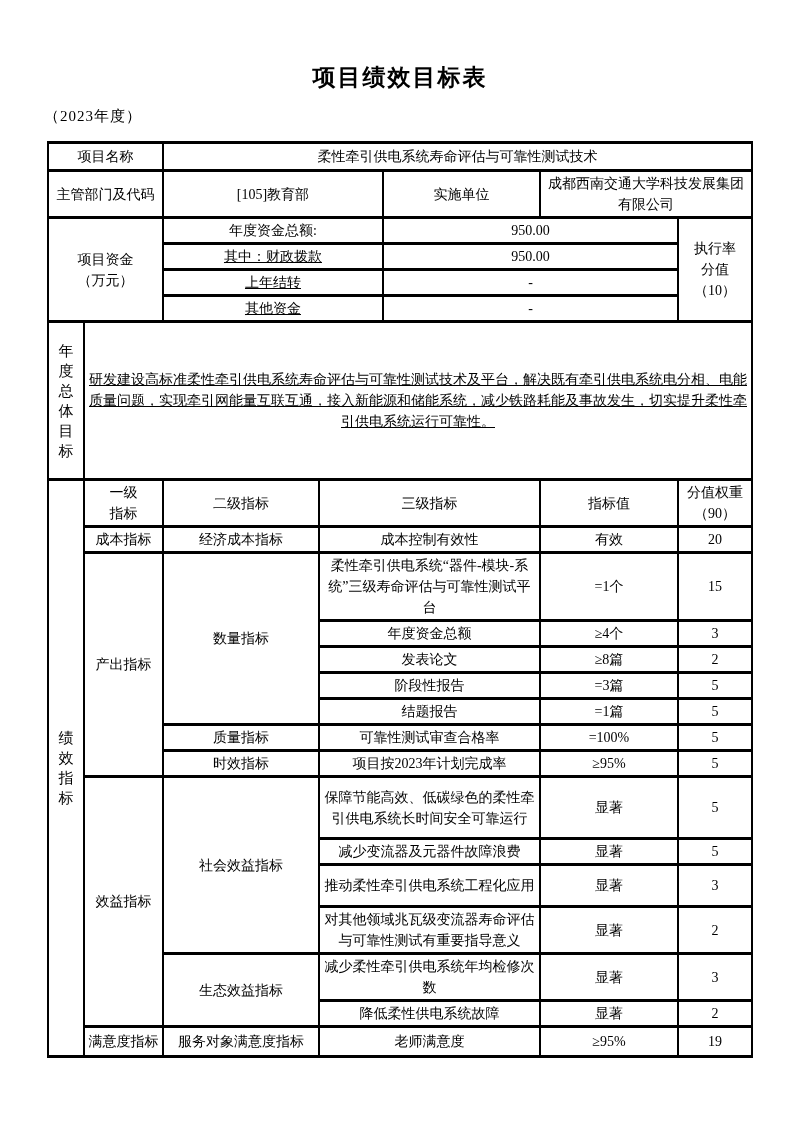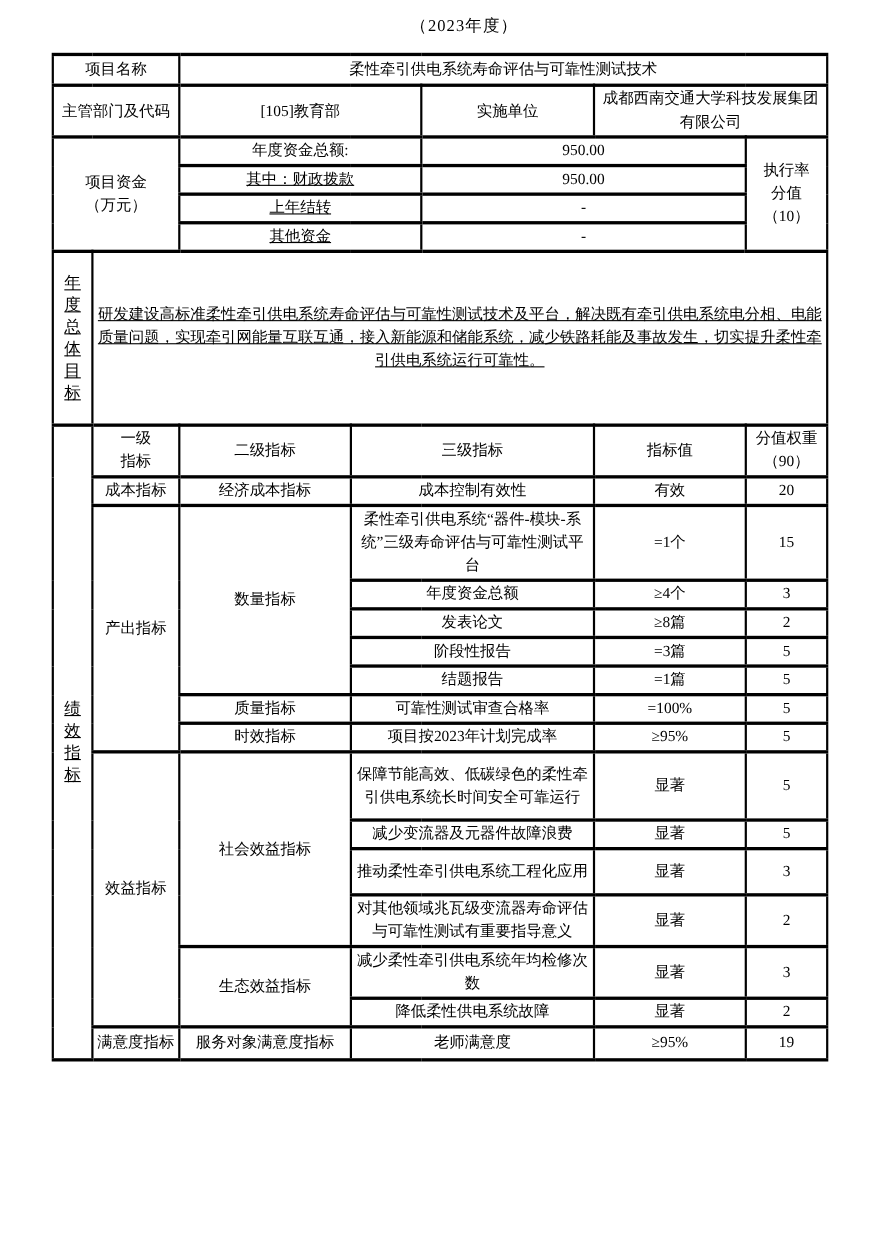--- a/index.html
+++ b/index.html
@@ -15,21 +15,20 @@
     overflow: hidden;
   }
   .doc-title {
     text-align: center;
     margin-top: 62px;
     font-size: 23px;
     font-weight: bold;
     letter-spacing: 2px;
   }
   .doc-subtitle {
-    text-align: center;
     margin-top: 14px;
     font-size: 15px;
     letter-spacing: 1px;
     padding-left: 44px;
   }
   table.sheet {
     margin: 15px auto 0 auto;
     width: 704px;
     table-layout: fixed;
     border-collapse: collapse;
@@ -50,35 +49,35 @@
   td.cell-val    { text-align: right; padding-right: 7px; }
   td.cell-l3     { text-align: left;  padding: 1px 8px 1px 4px; }
   td.cell-wrap   { padding: 1px 14px; }
   td.goal-text   { text-align: left; padding: 4px 5px; font-size: 15px; line-height: 27px; text-decoration: underline; }
   .vlabel {
     width: 16px;
     margin: 0 auto;
     word-break: break-all;
     font-size: 15px;
     line-height: 20px;
-    text-decoration: underline;
   }
   .pagenum {
     position: absolute;
     left: 0; right: 0;
     bottom: 28px;
     text-align: center;
     font-size: 14px;
   }
 </style>
 </head>
 <body>
 
 <div class="page">
 
+  <div class="doc-title">项目绩效目标表</div>
   <div class="doc-subtitle">（2023年度）</div>
 
   <table class="sheet">
     <colgroup>
       <col style="width:36px">
         <col style="width:79px">
         <col style="width:156px">
       <col style="width:64px">
         <col style="width:157px">
         <col style="width:138px">

